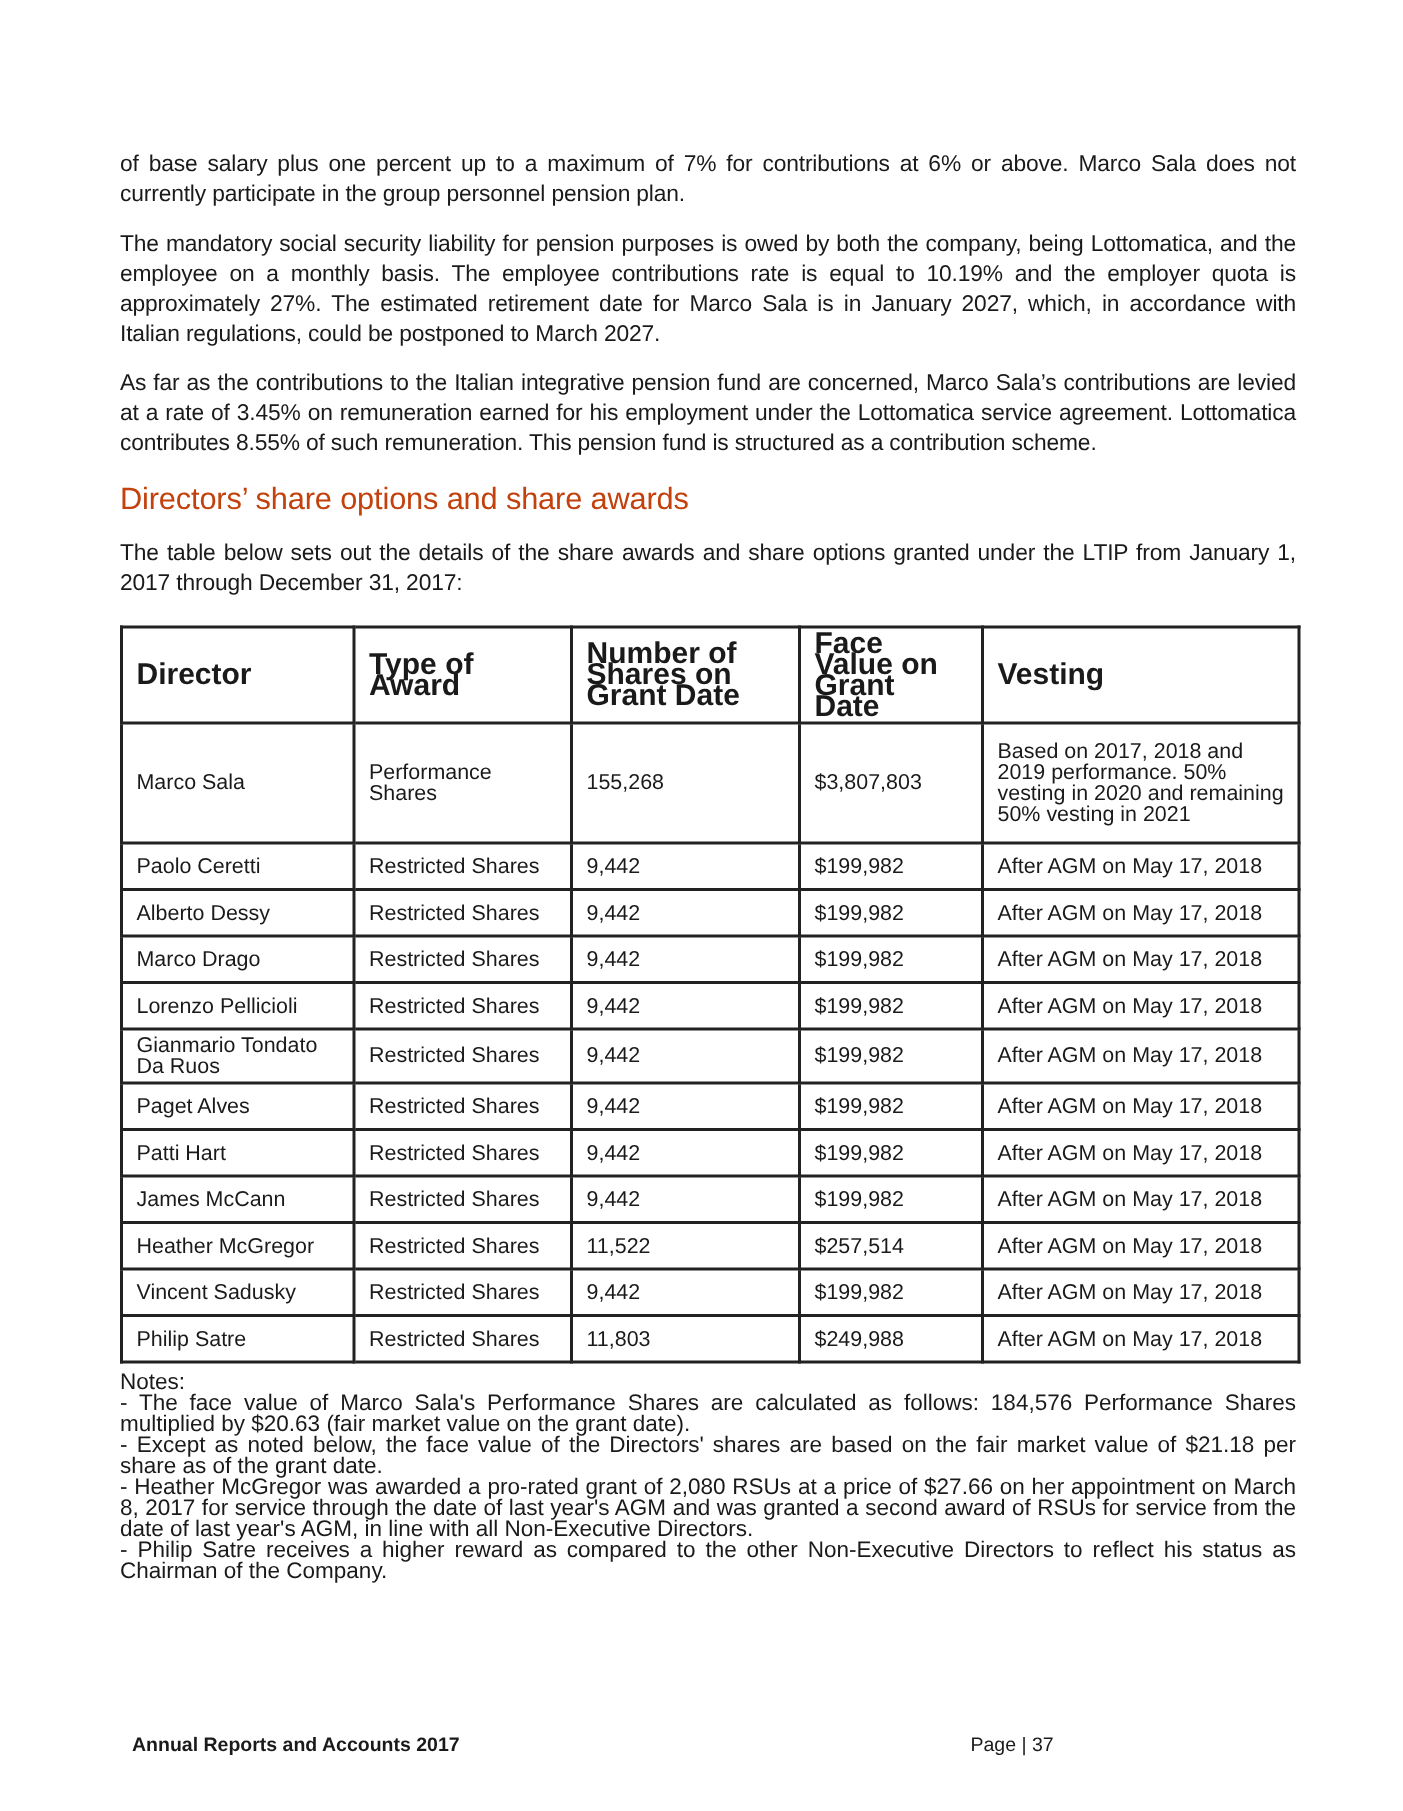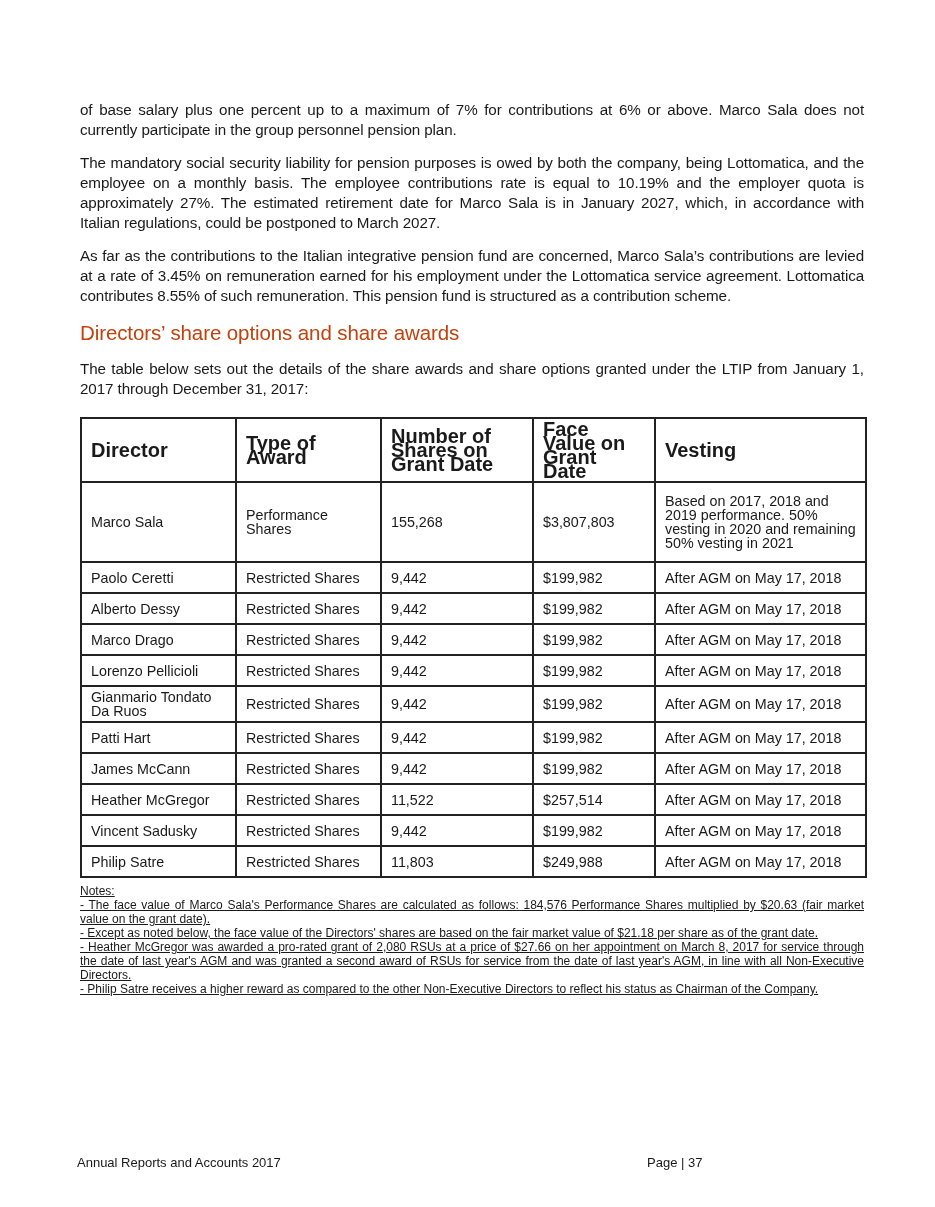--- a/index.html
+++ b/index.html
@@ -6,24 +6,24 @@
   body { width: 935px; height: 1207px; position: relative; font-family: "Liberation Sans", sans-serif; color: #1a1a1a; }
   .page { position: absolute; left: 80px; top: 60px; width: 784px; margin-top: 40px; }
   p.body { font-size: 15.2px; line-height: 20px; margin: 0 0 13px 0; text-align: justify; letter-spacing: -0.1px; }
   h2.section { font-family: "Liberation Sans", sans-serif; font-weight: normal; color: #c2410c; font-size: 20.5px; margin: 15px 0 14px 0; letter-spacing: -0.1px; }
   table.awards { border-collapse: collapse; width: 785px; margin-top: 18px; font-size: 14.3px; table-layout: fixed; }
   table.awards th, table.awards td { border: 2px solid #222; padding: 3px 9px; text-align: left; vertical-align: middle; }
   table.awards th { font-weight: bold; font-size: 20px; line-height: 14px; height: 32px; border-radius: 14px; }
   table.awards td { height: 23px; line-height: 14px; }
   table.awards tr.tall td { height: 72px; }
   table.awards tr.mid td { height: 27px; }
-  .notes { font-size: 12px; line-height: 14px; margin-top: 6px; text-align: justify; text-decoration: underline; }
+  .notes { font-size: 15px; line-height: 14px; margin-top: 6px; text-align: justify; }
   .notes div { margin: 0; }
   .footer { position: absolute; top: 1155px; left: 77px; width: 784px; font-size: 13px; }
-  .footer .left { position: absolute; left: 0; }
+  .footer .left { position: absolute; left: 11px; font-weight: bold; }
   .footer .right { position: absolute; left: 570px; }
 </style>
 </head>
 <body>
 
 <div class="page">
   <p class="body">of base salary plus one percent up to a maximum of 7% for contributions at 6% or above. Marco Sala does not currently participate in the group personnel pension plan.</p>
   <p class="body">The mandatory social security liability for pension purposes is owed by both the company, being Lottomatica, and the employee on a monthly basis. The employee contributions rate is equal to 10.19% and the employer quota is approximately 27%. The estimated retirement date for Marco Sala is in January 2027, which, in accordance with Italian regulations, could be postponed to March 2027.</p>
   <p class="body">As far as the contributions to the Italian integrative pension fund are concerned, Marco Sala’s contributions are levied at a rate of 3.45% on remuneration earned for his employment under the Lottomatica service agreement. Lottomatica contributes 8.55% of such remuneration. This pension fund is structured as a contribution scheme.</p>
 
@@ -84,20 +84,27 @@
         <td>After AGM on May 17, 2018</td>
       </tr>
       <tr class="mid">
         <td>Gianmario Tondato Da Ruos</td>
         <td>Restricted Shares</td>
         <td>9,442</td>
         <td>$199,982</td>
         <td>After AGM on May 17, 2018</td>
       </tr>
       <tr>
+        <td>Paget Alves</td>
+        <td>Restricted Shares</td>
+        <td>9,442</td>
+        <td>$199,982</td>
+        <td>After AGM on May 17, 2018</td>
+      </tr>
+      <tr>
         <td>Patti Hart</td>
         <td>Restricted Shares</td>
         <td>9,442</td>
         <td>$199,982</td>
         <td>After AGM on May 17, 2018</td>
       </tr>
       <tr>
         <td>James McCann</td>
         <td>Restricted Shares</td>
         <td>9,442</td>

